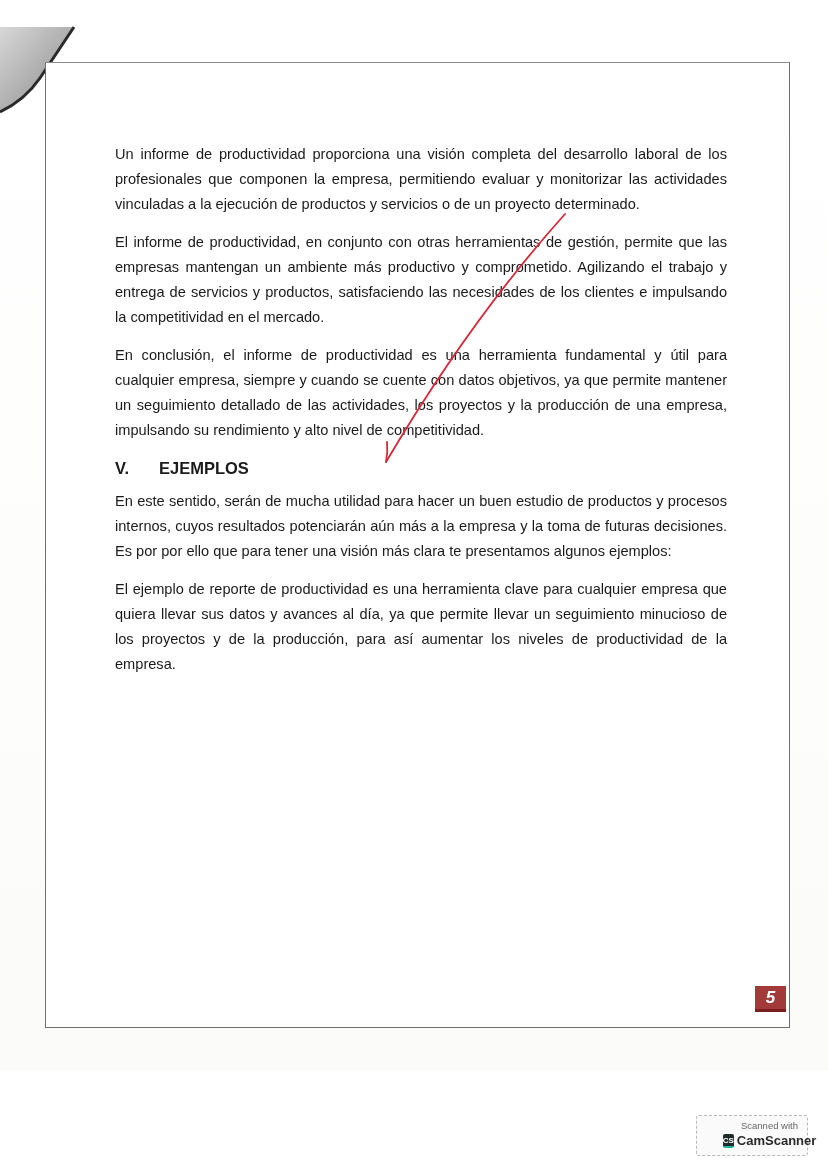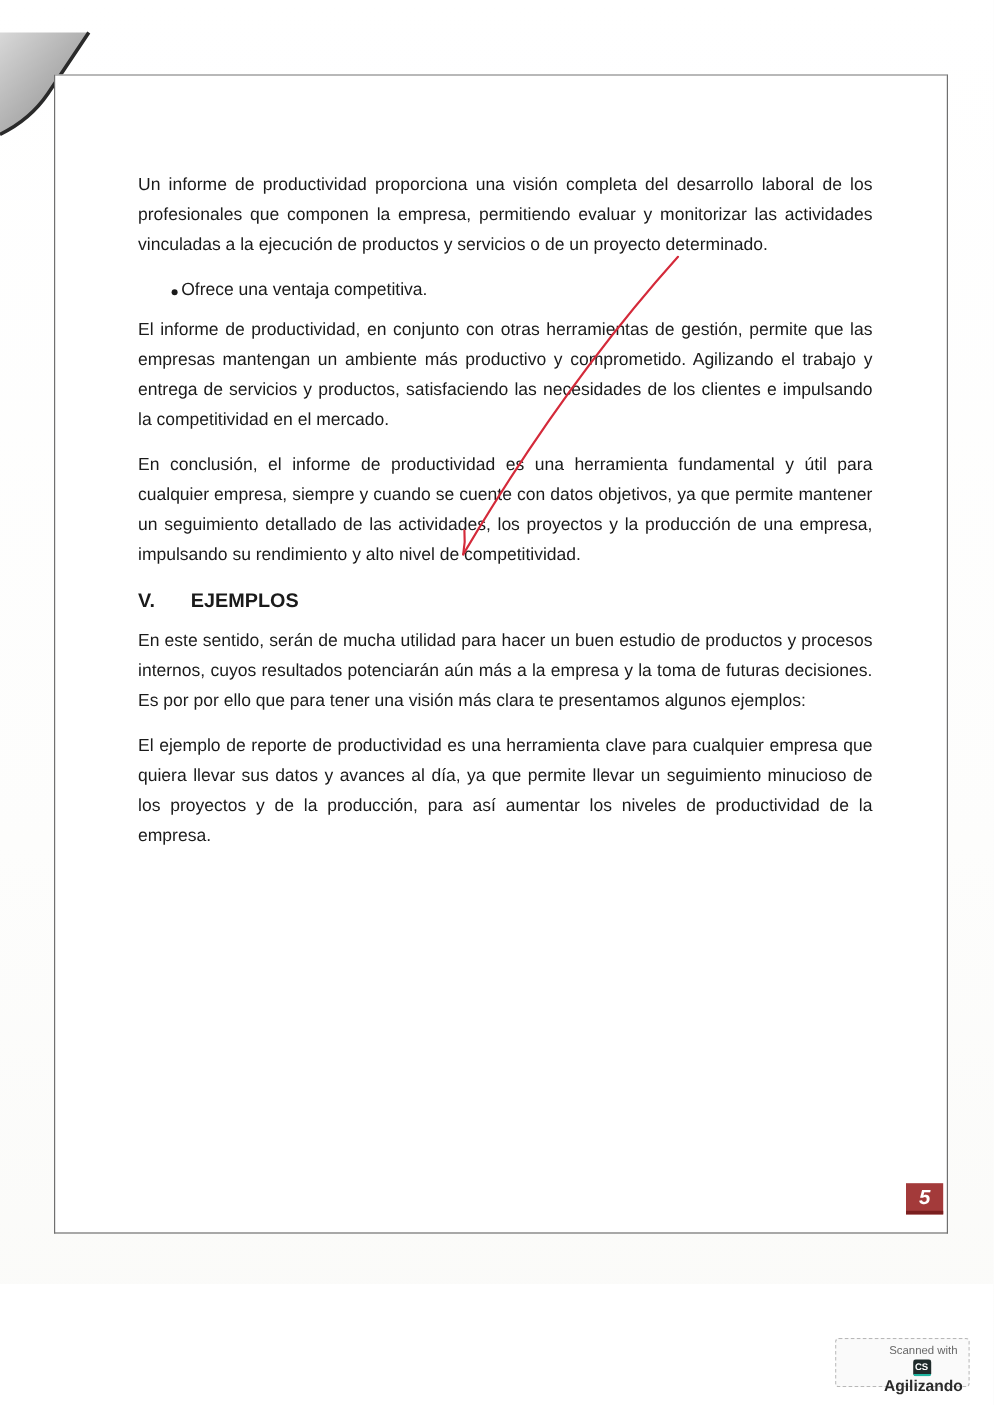--- a/index.html
+++ b/index.html
@@ -112,21 +112,20 @@
       font-size: 9.5px;
       color: #666666;
       line-height: 12px;
       margin-top: 4px;
     }
     .watermark-brand {
       display: flex;
       align-items: center;
       justify-content: center;
       margin-top: 1px;
-      flex-direction: column;
     }
     .cs-logo {
       width: 15px; height: 14px;
       background: #1f2b2b;
       border-bottom: 2px solid #1fb5a0;
       border-radius: 2px;
       color: #ffffff;
       font-size: 8px;
       font-weight: bold;
       line-height: 14px;
@@ -156,26 +155,20 @@
   </defs>
   <path d="M0 27 L74 27 L40 78 Q25 100 0 112 Z" fill="url(#clipg)"></path>
   <path d="M74 27 L40 78 Q25 100 0 112" fill="none" stroke="#2a2a2a" stroke-width="3"></path>
 </svg>
 
 <div class="page-frame"></div>
 
 <div class="content">
   <p class="para">Un informe de productividad proporciona una visión completa del desarrollo laboral de los profesionales que componen la empresa, permitiendo evaluar y monitorizar las actividades vinculadas a la ejecución de productos y servicios o de un proyecto determinado.</p>
 
-  <ul class="bullet-list">
-    <li class="bullet-item">
-      <span class="bullet-dot"></span>
-      <span class="bullet-text">Ofrece una ventaja competitiva.</span>
-    </li>
-  </ul>
 
   <p class="para">El informe de productividad, en conjunto con otras herramientas de gestión, permite que las empresas mantengan un ambiente más productivo y comprometido. Agilizando el trabajo y entrega de servicios y productos, satisfaciendo las necesidades de los clientes e impulsando la competitividad en el mercado.</p>
   <p class="para">En conclusión, el informe de productividad es una herramienta fundamental y útil para cualquier empresa, siempre y cuando se cuente con datos objetivos, ya que permite mantener un seguimiento detallado de las actividades, los proyectos y la producción de una empresa, impulsando su rendimiento y alto nivel de competitividad.</p>
 
   <div class="section-heading">
     <span class="section-number">V.</span>
     <span>EJEMPLOS</span>
   </div>
 
   <p class="para">En este sentido, serán de mucha utilidad para hacer un buen estudio de productos y procesos internos, cuyos resultados potenciarán aún más a la empresa y la toma de futuras decisiones. Es por por ello que para tener una visión más clara te presentamos algunos ejemplos:</p>
@@ -186,15 +179,15 @@
 
 <svg class="annotation" viewBox="0 0 828 1171">
   <path d="M565 214 Q470 320 386 462" fill="none" stroke="#d42a3a" stroke-width="1.8" stroke-linecap="round"></path>
   <path d="M387 442 Q388 452 386 462" fill="none" stroke="#d42a3a" stroke-width="1.8" stroke-linecap="round"></path>
 </svg>
 
 <div class="watermark">
   <div class="watermark-top">Scanned with</div>
   <div class="watermark-brand">
     <span class="cs-logo">CS</span>
-    <span class="cs-name">Agilizando</span>
+    <span class="cs-name">CamScanner</span>
   </div>
 </div>
 
 </body></html>

